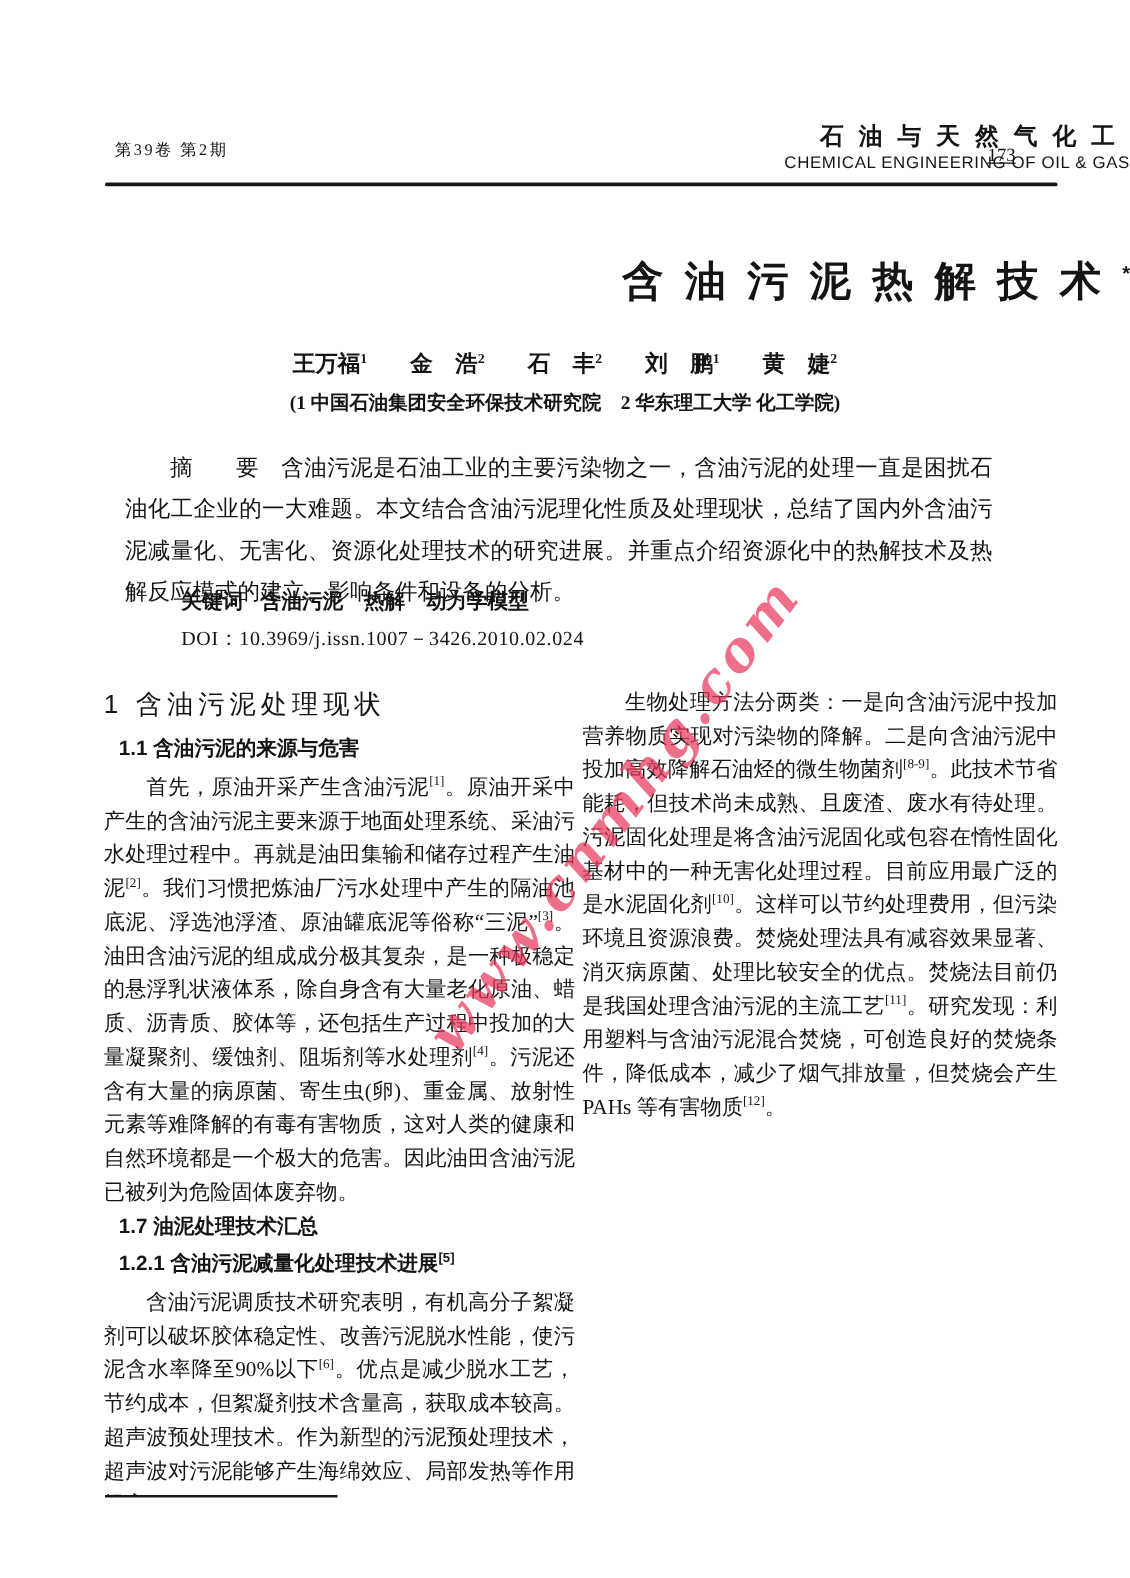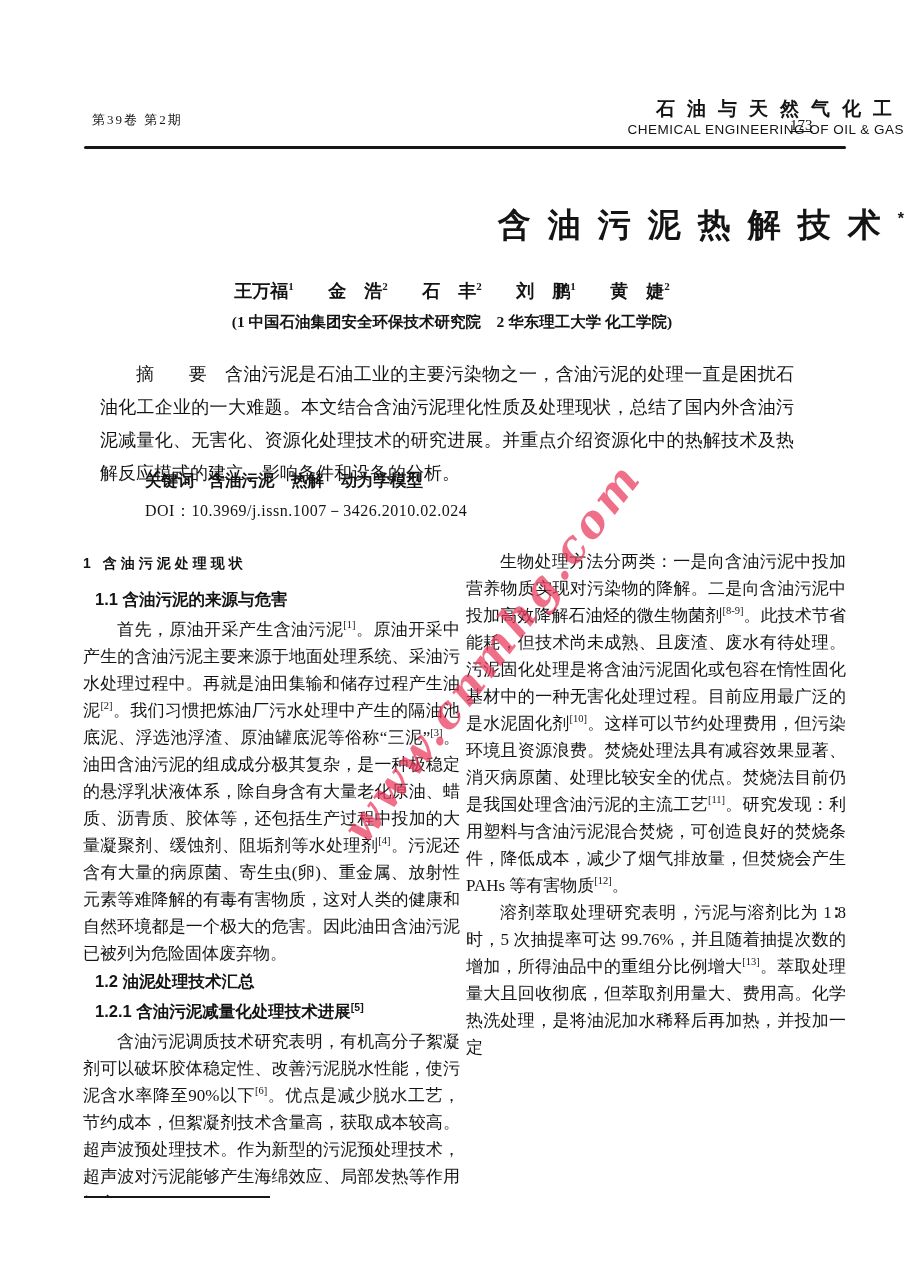--- a/index.html
+++ b/index.html
@@ -44,21 +44,21 @@
   .keywords { position:absolute; left:112px; top:470px; width:694px;
               font-size:16.5px; font-weight:bold; text-indent:2em; }
   .keywords .lbl { margin-right:14px; }
   .doi { position:absolute; left:145px; top:501px; font-size:16px; letter-spacing:0.5px; }
 
   
   .col { position:absolute; top:548px; font-size:17px; line-height:27px;
          text-align:justify; overflow:hidden; }
   .col-left  { left:83px;  width:377px; height:648px; }
   .col-right { left:466px; width:380px; height:660px; }
-  .col h2 { font-size:14px; font-weight:bold; letter-spacing:4px; margin:2px 0 9px 0;
+  .col h2 { font-size:21px; font-weight:normal; letter-spacing:4px; margin:2px 0 9px 0;
             font-family:"Liberation Sans","DejaVu Sans",sans-serif; }
   .col h3 { font-size:16.5px; font-weight:bold; margin:1px 0 3px 12px;
             font-family:"Liberation Sans","DejaVu Sans",sans-serif; }
   .col p  { margin:0; }
   .col p.indent { text-indent:2em; }
   .col sup { font-size:10.5px; line-height:0; }
 
   
   .foot-rule { position:absolute; left:84px; top:1196px; width:186px; height:2px; background:#161616; }
   .footnote  { position:absolute; left:97px; top:1207px; width:640px;
@@ -103,25 +103,24 @@
   <p class="abstract"><span class="lbl">摘　要</span><span>含油污泥是石油工业的主要污染物之一，含油污泥的处理一直是困扰石油化工企业的一大难题。本文结合含油污泥理化性质及处理现状，总结了国内外含油污泥减量化、无害化、资源化处理技术的研究进展。并重点介绍资源化中的热解技术及热解反应模式的建立、影响条件和设备的分析。</span></p>
 
   <p class="keywords"><span class="lbl">关键词</span><span>含油污泥　热解　动力学模型</span></p>
 
   <p class="doi">DOI：10.3969/j.issn.1007－3426.2010.02.024</p>
 
   <div class="col col-left">
     <h2>1 含油污泥处理现状</h2>
     <h3>1.1 含油污泥的来源与危害</h3>
     <p class="indent">首先，原油开采产生含油污泥<sup>[1]</sup>。原油开采中产生的含油污泥主要来源于地面处理系统、采油污水处理过程中。再就是油田集输和储存过程产生油泥<sup>[2]</sup>。我们习惯把炼油厂污水处理中产生的隔油池底泥、浮选池浮渣、原油罐底泥等俗称“三泥”<sup>[3]</sup>。油田含油污泥的组成成分极其复杂，是一种极稳定的悬浮乳状液体系，除自身含有大量老化原油、蜡质、沥青质、胶体等，还包括生产过程中投加的大量凝聚剂、缓蚀剂、阻垢剂等水处理剂<sup>[4]</sup>。污泥还含有大量的病原菌、寄生虫(卵)、重金属、放射性元素等难降解的有毒有害物质，这对人类的健康和自然环境都是一个极大的危害。因此油田含油污泥已被列为危险固体废弃物。</p>
-    <h3>1.2 油泥处理技术汇总</h3>
+    <h3>1.7 油泥处理技术汇总</h3>
     <h3>1.2.1 含油污泥减量化处理技术进展<sup>[5]</sup></h3>
     <p class="indent">含油污泥调质技术研究表明，有机高分子絮凝剂可以破坏胶体稳定性、改善污泥脱水性能，使污泥含水率降至90%以下<sup>[6]</sup>。优点是减少脱水工艺，节约成本，但絮凝剂技术含量高，获取成本较高。超声波预处理技术。作为新型的污泥预处理技术，超声波对污泥能够产生海绵效应、局部发热等作用提高</p>
   </div>
 
   <div class="col col-right">
     <p class="indent">生物处理方法分两类：一是向含油污泥中投加营养物质实现对污染物的降解。二是向含油污泥中投加高效降解石油烃的微生物菌剂<sup>[8-9]</sup>。此技术节省能耗，但技术尚未成熟、且废渣、废水有待处理。污泥固化处理是将含油污泥固化或包容在惰性固化基材中的一种无害化处理过程。目前应用最广泛的是水泥固化剂<sup>[10]</sup>。这样可以节约处理费用，但污染环境且资源浪费。焚烧处理法具有减容效果显著、消灭病原菌、处理比较安全的优点。焚烧法目前仍是我国处理含油污泥的主流工艺<sup>[11]</sup>。研究发现：利用塑料与含油污泥混合焚烧，可创造良好的焚烧条件，降低成本，减少了烟气排放量，但焚烧会产生 PAHs 等有害物质<sup>[12]</sup>。</p>
-    <p class="indent">溶剂萃取处理研究表明，污泥与溶剂比为 1∶8 时，5 次抽提率可达 99.76%，并且随着抽提次数的增加，所得油品中的重组分比例增大<sup>[13]</sup>。萃取处理量大且回收彻底，但萃取剂用量大、费用高。化学热洗处理，是将油泥加水稀释后再加热，并投加一定</p>
   </div>
 
   <div class="foot-rule"></div>
 
 </div>
 
 </body></html>

